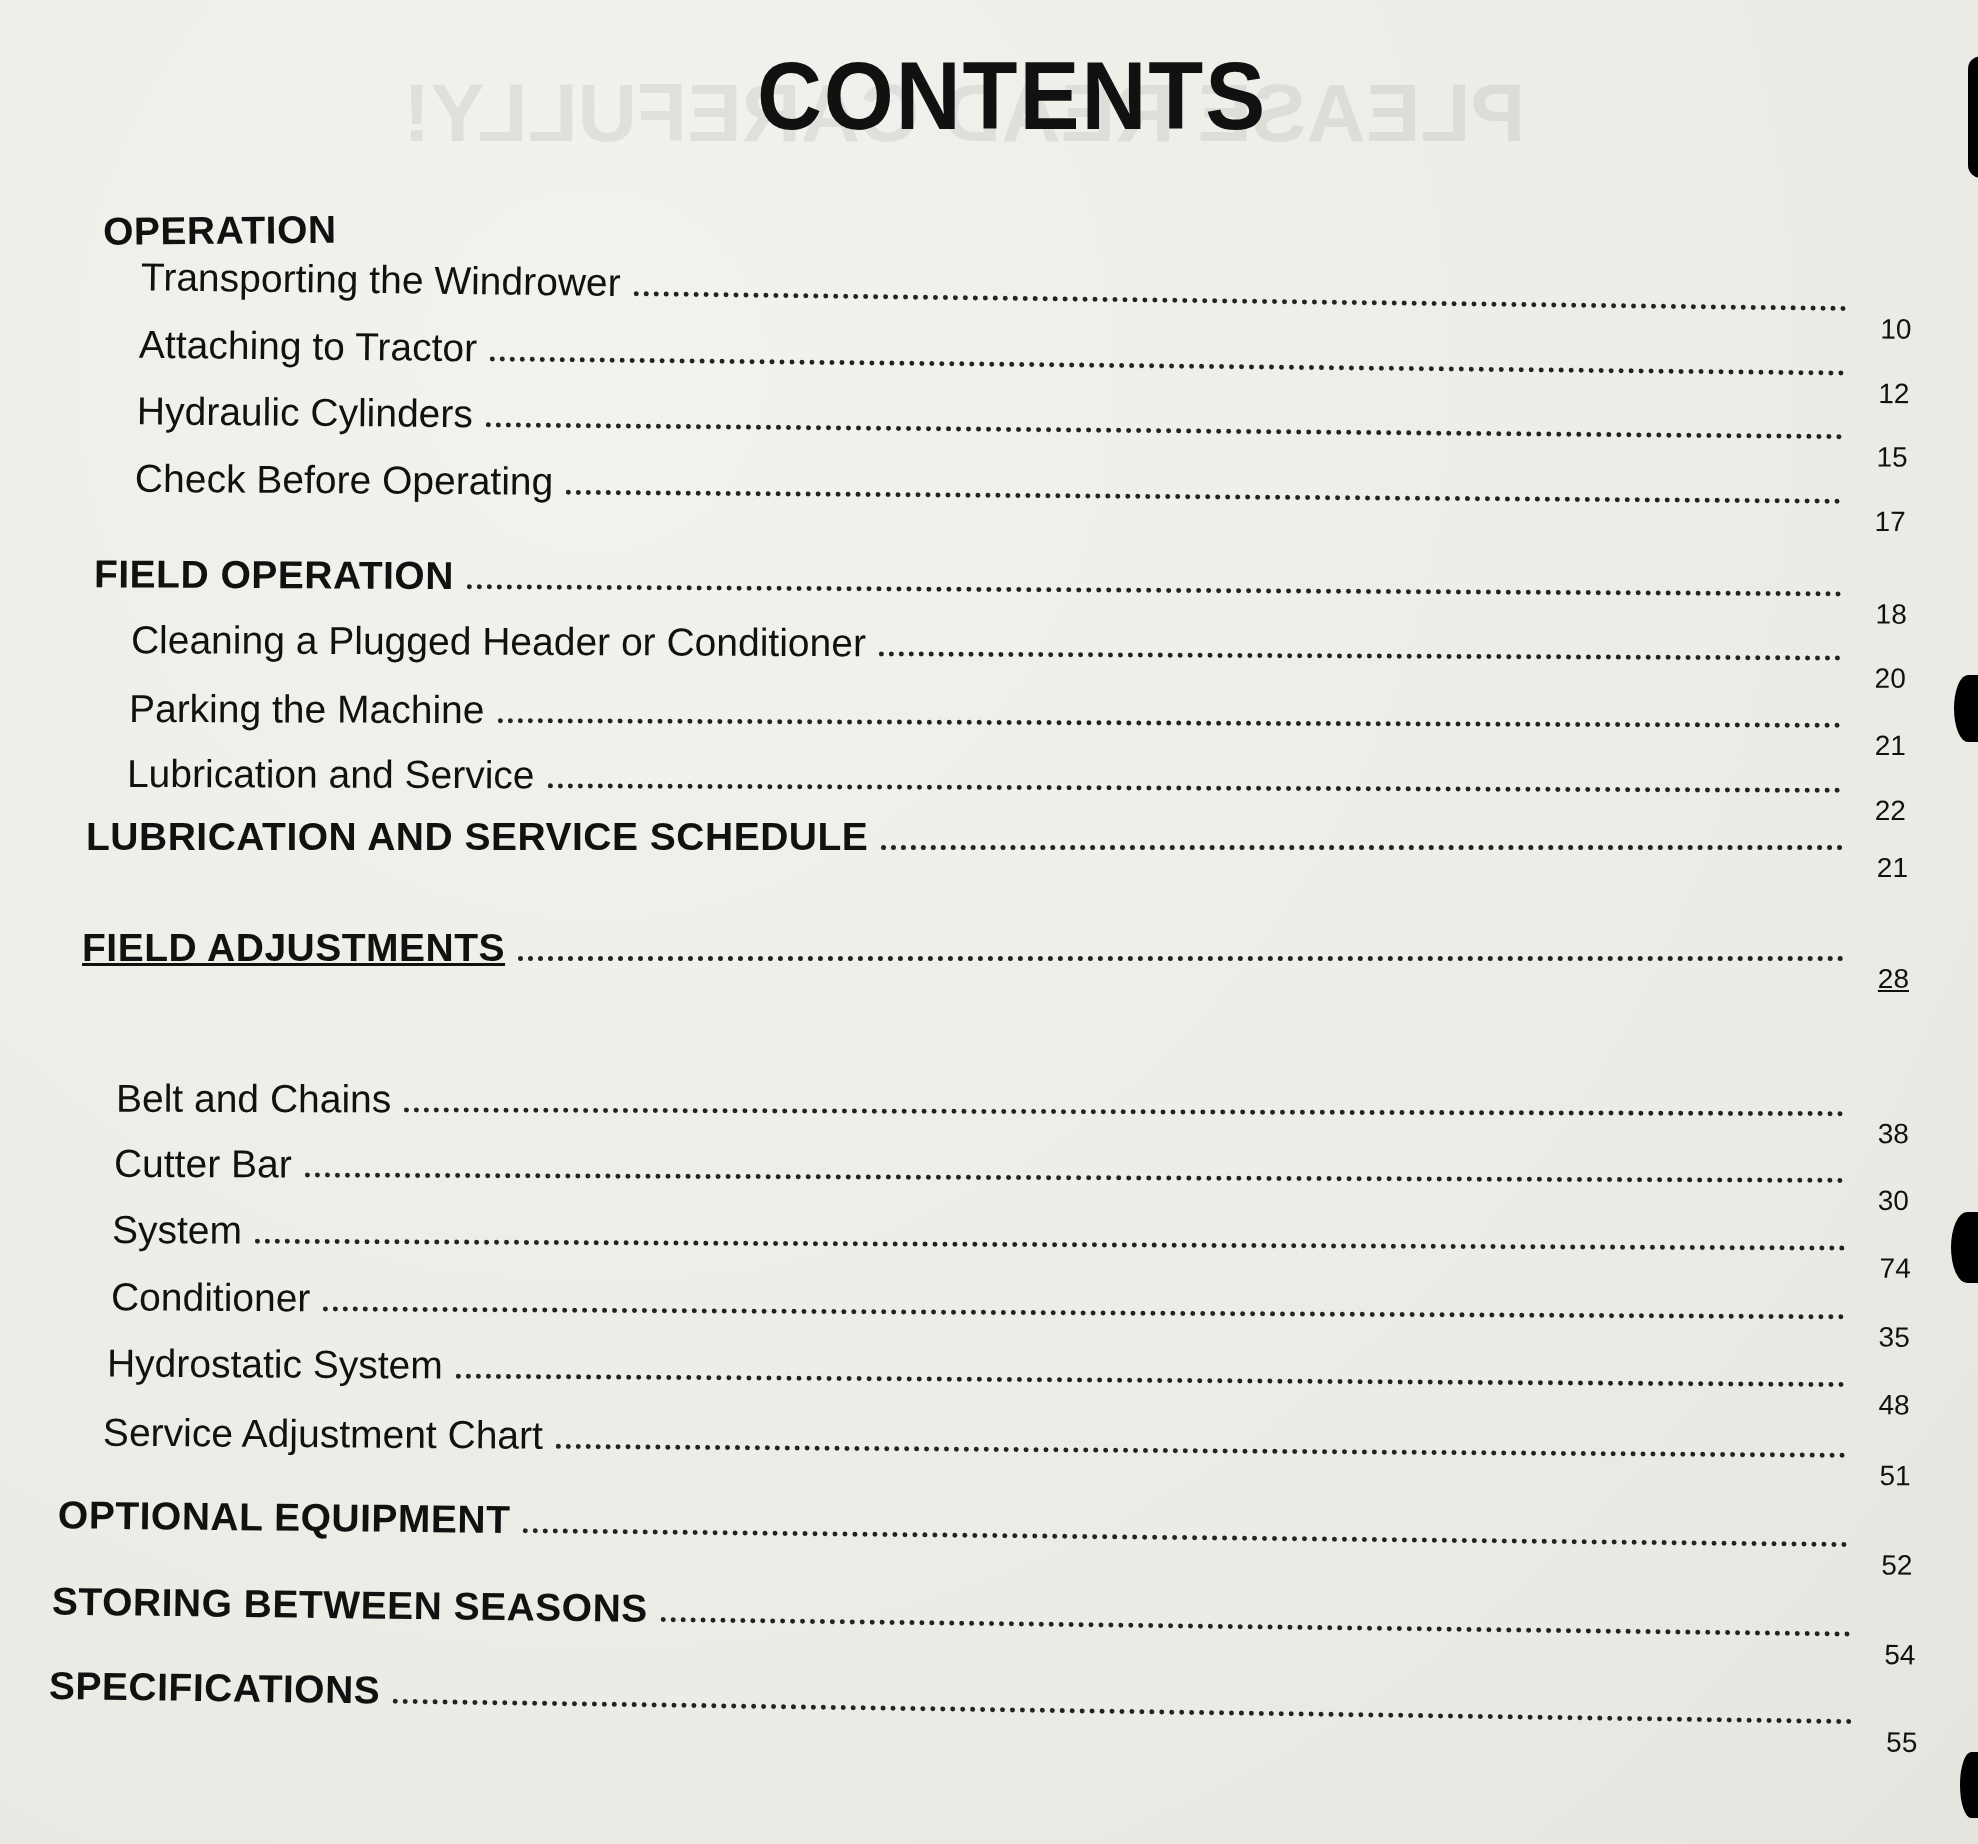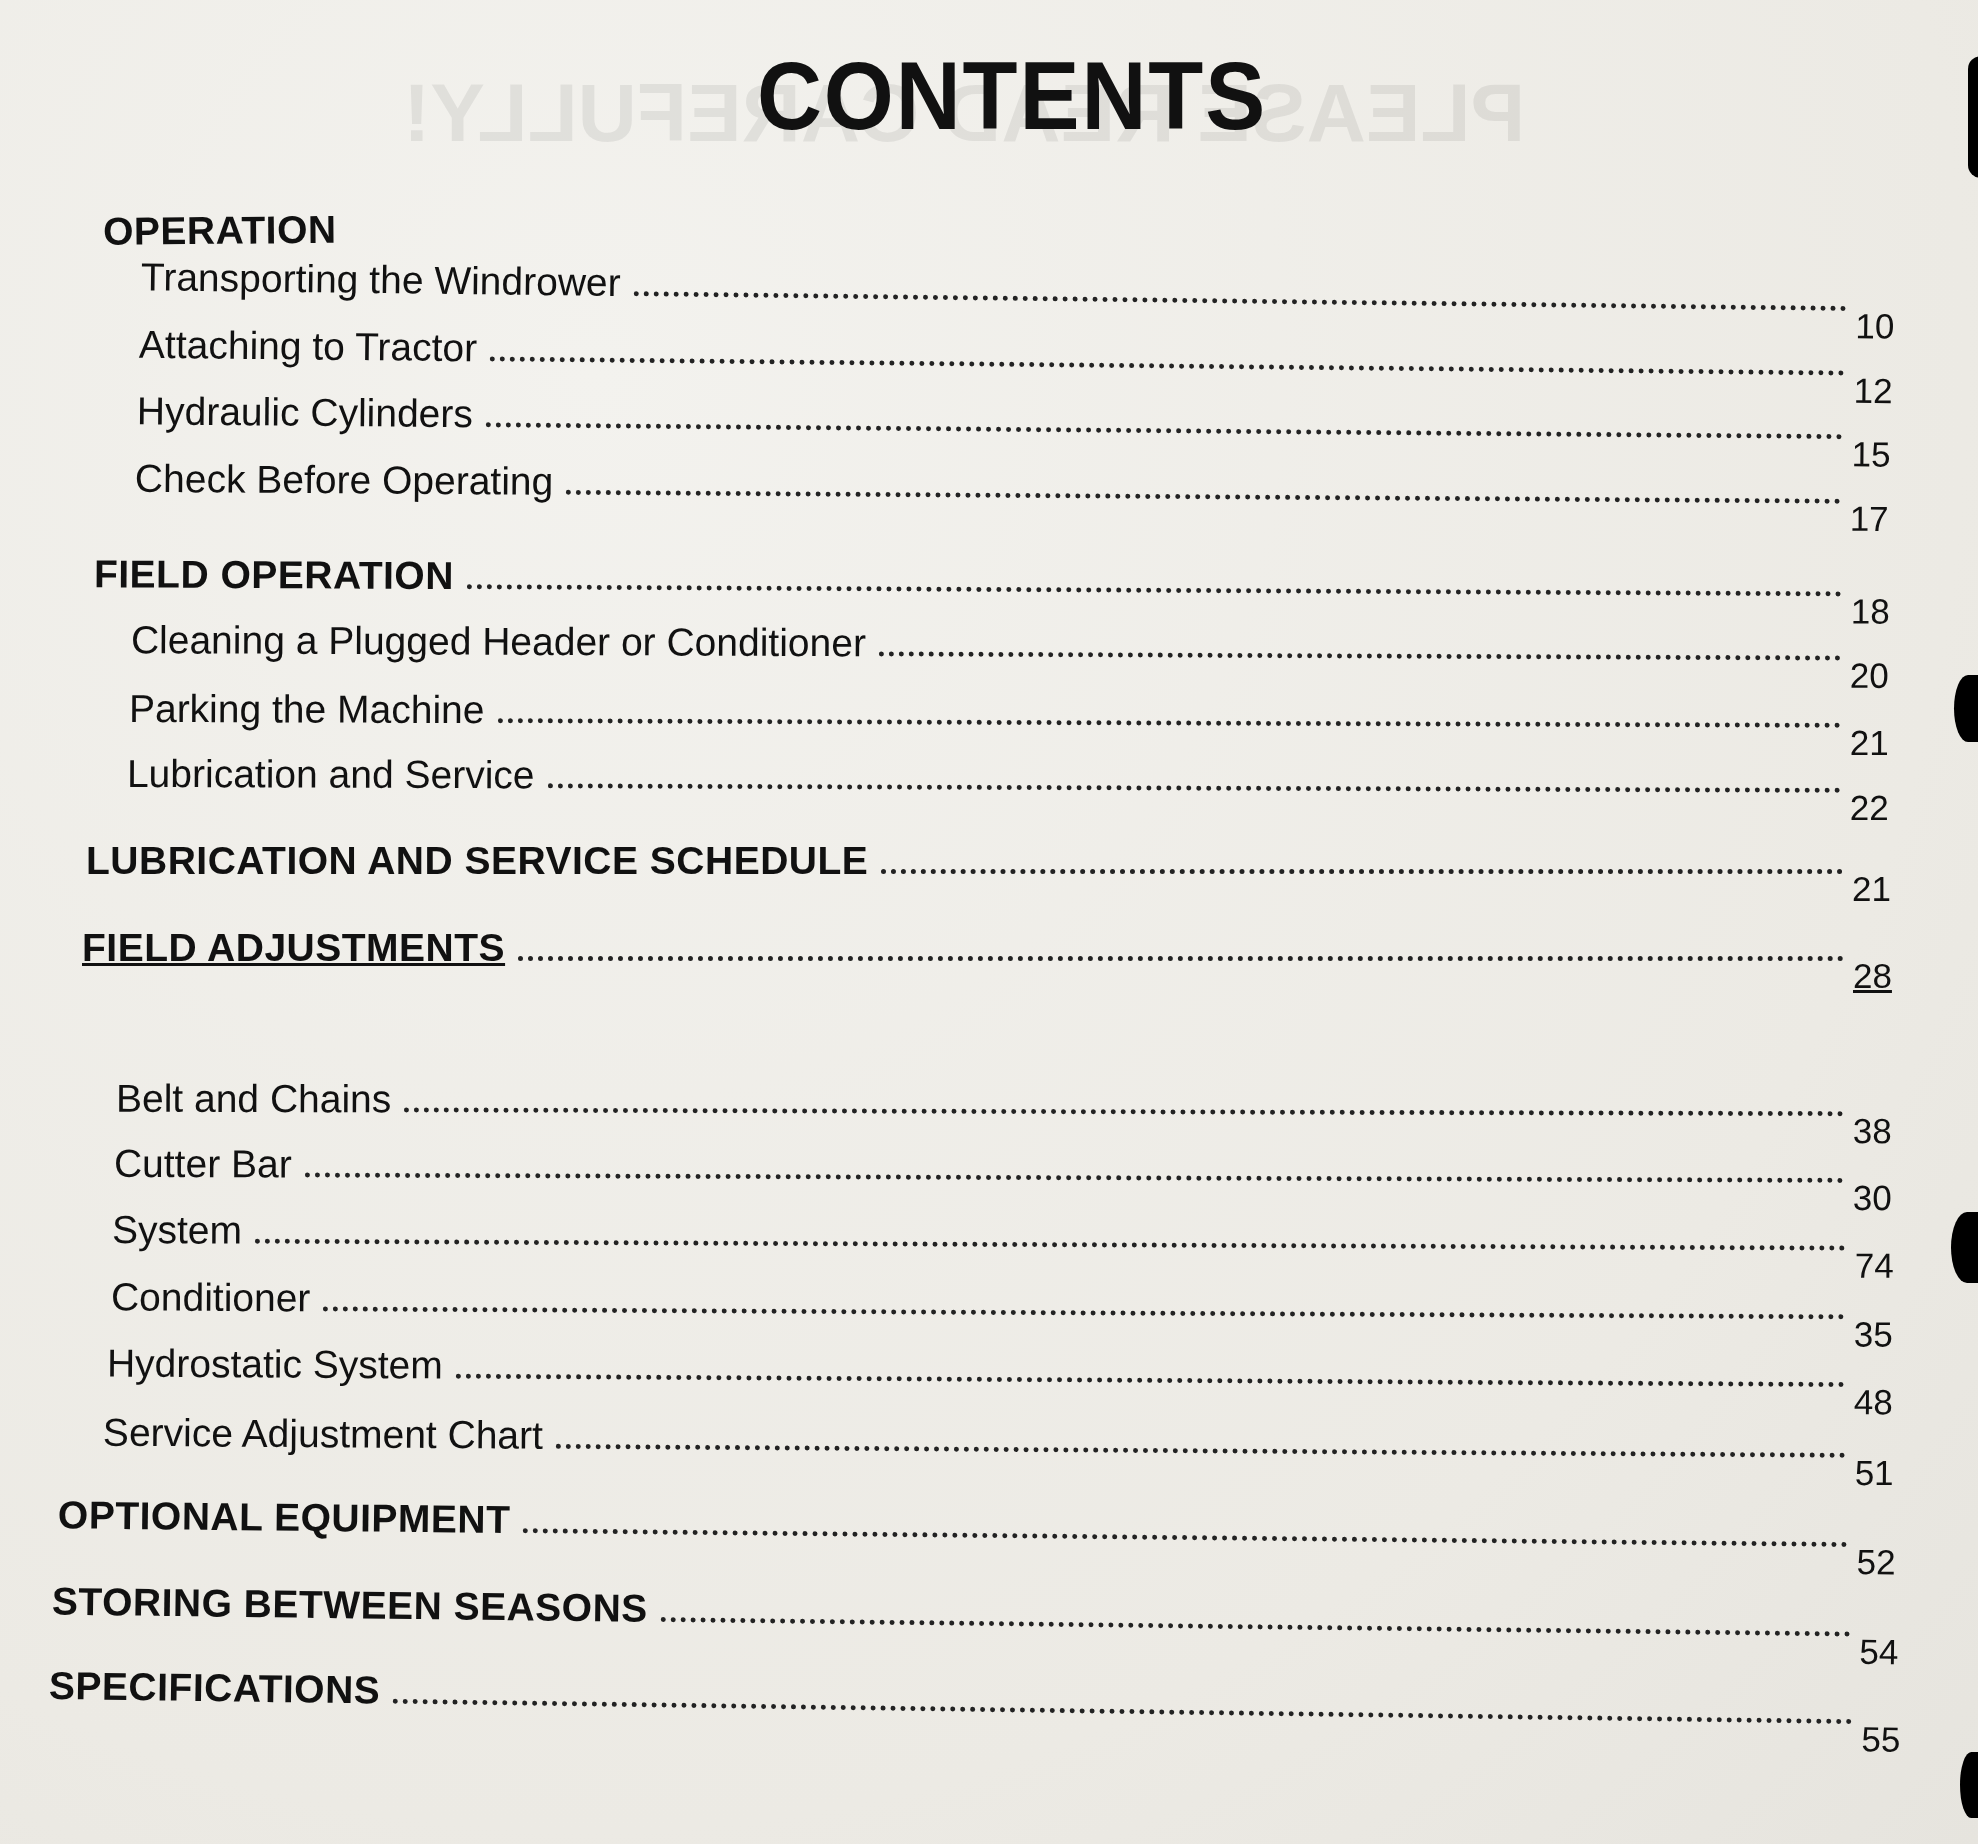--- a/index.html
+++ b/index.html
@@ -52,24 +52,24 @@
       font-size: 39px;
     }
     .leader {
       flex: 1;
       border-bottom: 5.6px dotted #222;
       margin: 0 9.4px 5.6px 13px;
       height: 0;
       border-image: none;
     }
     .page-num {
-      font-size: 35px;
+      font-size: 28px;
       line-height: 1;
       width: 56px;
-      text-align: left;
+      text-align: right;
       position: relative;
       top: 26px;
     }
     .punch-hole {
       position: absolute;
       background: #000;
       border-radius: 50% 0 0 50%;
     }
     .ghost {
       position: absolute;
@@ -135,21 +135,21 @@
     <span class="leader"></span>
     <span class="page-num">21</span>
   </div>
 
   <div class="toc-row" style="left:127px;top:740px;width:1779px;transform:rotate(0.2deg);">
     <span class="toc-label sub">Lubrication and Service</span>
     <span class="leader"></span>
     <span class="page-num">22</span>
   </div>
 
-  <div class="toc-row" style="left:86px;top:824px;width:1822px;">
+  <div class="toc-row" style="left:86px;top:800px;width:1822px;">
     <span class="toc-label section">LUBRICATION AND SERVICE SCHEDULE</span>
     <span class="leader"></span>
     <span class="page-num">21</span>
   </div>
 
   <div class="toc-row" style="left:82px;top:911px;width:1827px;text-decoration:underline;">
     <span class="toc-label section">FIELD ADJUSTMENTS</span>
     <span class="leader"></span>
     <span class="page-num">28</span>
   </div>

